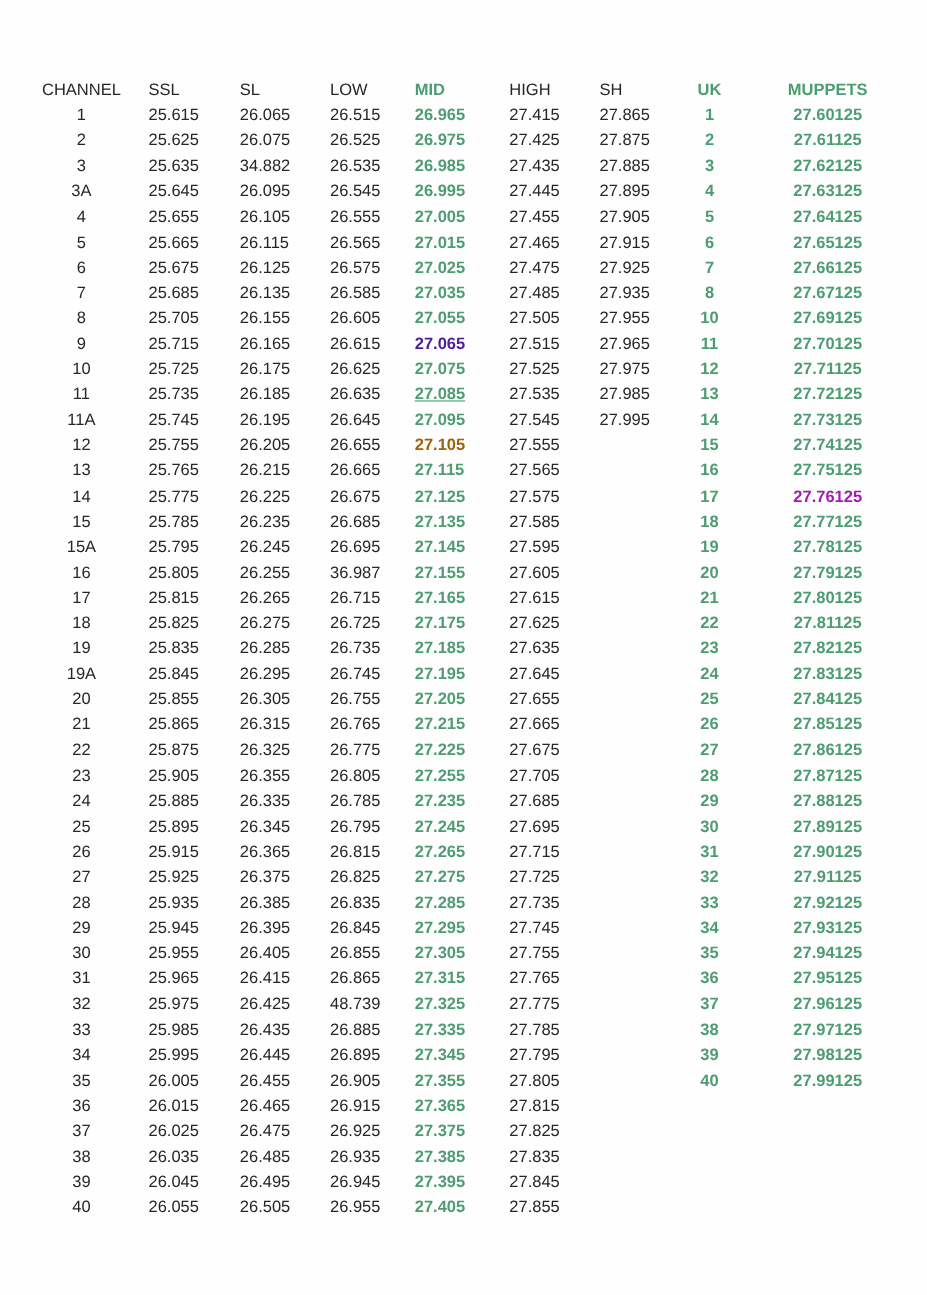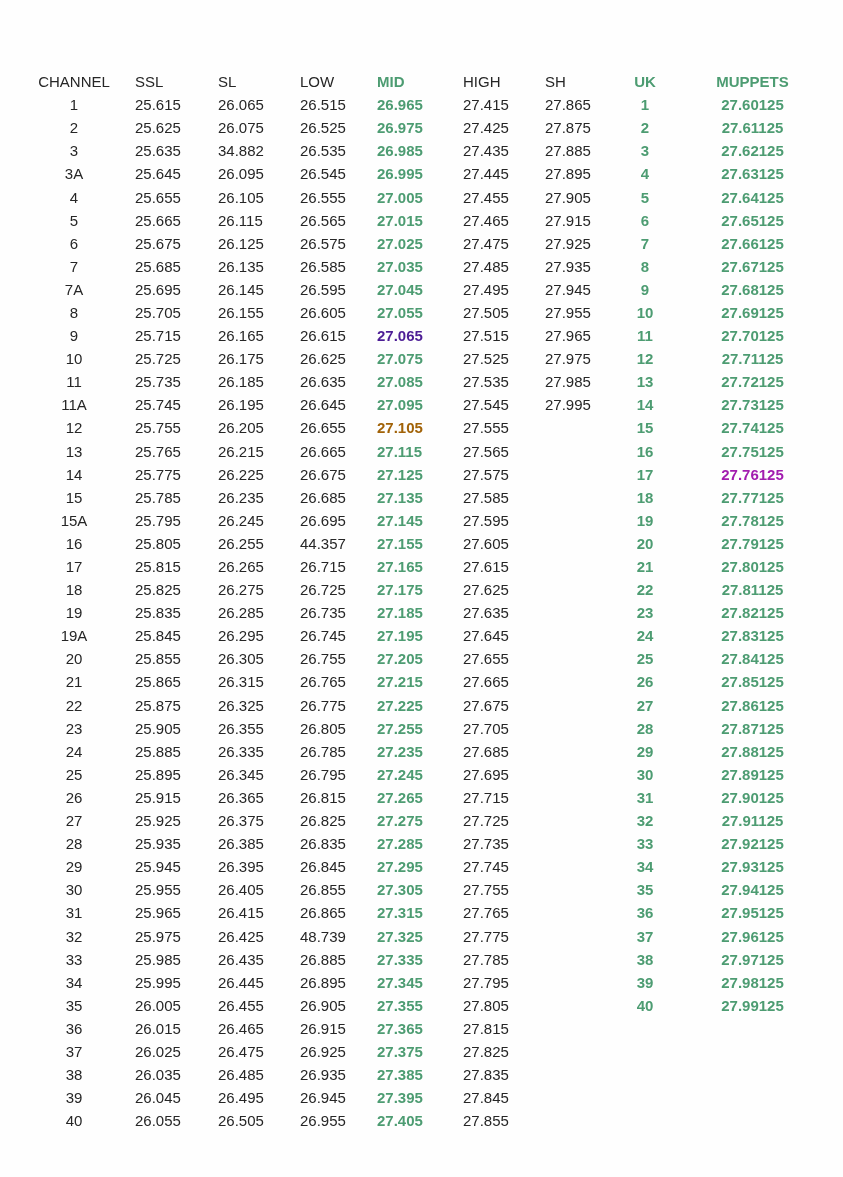--- a/index.html
+++ b/index.html
@@ -150,31 +150,20 @@
             <td class="col-ssl">25.685</td>
             <td class="col-sl">26.135</td>
             <td class="col-low">26.585</td>
             <td class="col-mid green" style="color: rgb(77, 156, 114);">27.035</td>
             <td class="col-high">27.485</td>
             <td class="col-sh">27.935</td>
             <td class="col-uk green" style="color: rgb(77, 156, 114);">8</td>
             <td class="col-muppets green" style="color: rgb(77, 156, 114);">27.67125</td>
           </tr>
           <tr>
-            <td class="col-channel">7A</td>
-            <td class="col-ssl">25.695</td>
-            <td class="col-sl">26.145</td>
-            <td class="col-low">26.595</td>
-            <td class="col-mid green" style="color: rgb(77, 156, 114);">27.045</td>
-            <td class="col-high">27.495</td>
-            <td class="col-sh">27.945</td>
-            <td class="col-uk green" style="color: rgb(77, 156, 114);">9</td>
-            <td class="col-muppets green" style="color: rgb(77, 156, 114);">27.68125</td>
-          </tr>
-          <tr>
             <td class="col-channel">8</td>
             <td class="col-ssl">25.705</td>
             <td class="col-sl">26.155</td>
             <td class="col-low">26.605</td>
             <td class="col-mid green" style="color: rgb(77, 156, 114);">27.055</td>
             <td class="col-high">27.505</td>
             <td class="col-sh">27.955</td>
             <td class="col-uk green" style="color: rgb(77, 156, 114);">10</td>
             <td class="col-muppets green" style="color: rgb(77, 156, 114);">27.69125</td>
           </tr>
@@ -198,21 +187,21 @@
             <td class="col-high">27.525</td>
             <td class="col-sh">27.975</td>
             <td class="col-uk green" style="color: rgb(77, 156, 114);">12</td>
             <td class="col-muppets green" style="color: rgb(77, 156, 114);">27.71125</td>
           </tr>
           <tr>
             <td class="col-channel">11</td>
             <td class="col-ssl">25.735</td>
             <td class="col-sl">26.185</td>
             <td class="col-low">26.635</td>
-            <td class="col-mid green" style="color: rgb(77, 156, 114);">27.085</td>
+            <td class="col-mid green" style="color: rgb(77, 156, 114); text-decoration: underline;">27.085</td>
             <td class="col-high">27.535</td>
             <td class="col-sh">27.985</td>
             <td class="col-uk green" style="color: rgb(77, 156, 114);">13</td>
             <td class="col-muppets green" style="color: rgb(77, 156, 114);">27.72125</td>
           </tr>
           <tr>
             <td class="col-channel">11A</td>
             <td class="col-ssl">25.745</td>
             <td class="col-sl">26.195</td>
             <td class="col-low">26.645</td>
@@ -274,21 +263,21 @@
             <td class="col-mid green" style="color: rgb(77, 156, 114);">27.145</td>
             <td class="col-high">27.595</td>
             <td class="col-sh"></td>
             <td class="col-uk green" style="color: rgb(77, 156, 114);">19</td>
             <td class="col-muppets green" style="color: rgb(77, 156, 114);">27.78125</td>
           </tr>
           <tr>
             <td class="col-channel">16</td>
             <td class="col-ssl">25.805</td>
             <td class="col-sl">26.255</td>
-            <td class="col-low">44.357</td>
+            <td class="col-low">36.987</td>
             <td class="col-mid green" style="color: rgb(77, 156, 114);">27.155</td>
             <td class="col-high">27.605</td>
             <td class="col-sh"></td>
             <td class="col-uk green" style="color: rgb(77, 156, 114);">20</td>
             <td class="col-muppets green" style="color: rgb(77, 156, 114);">27.79125</td>
           </tr>
           <tr>
             <td class="col-channel">17</td>
             <td class="col-ssl">25.815</td>
             <td class="col-sl">26.265</td>

